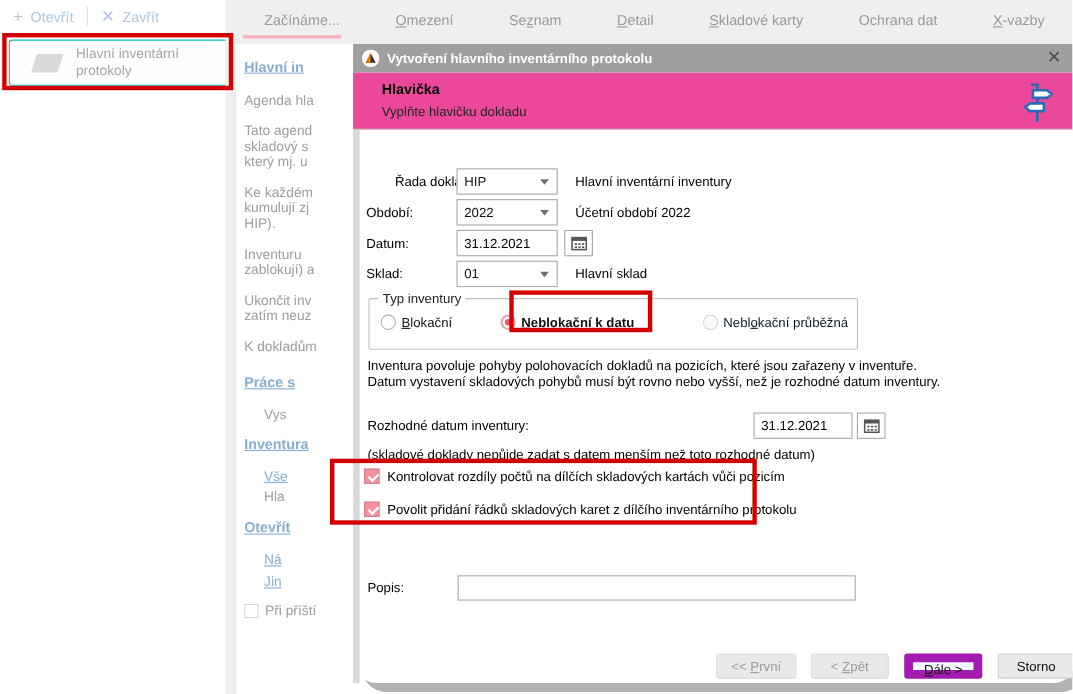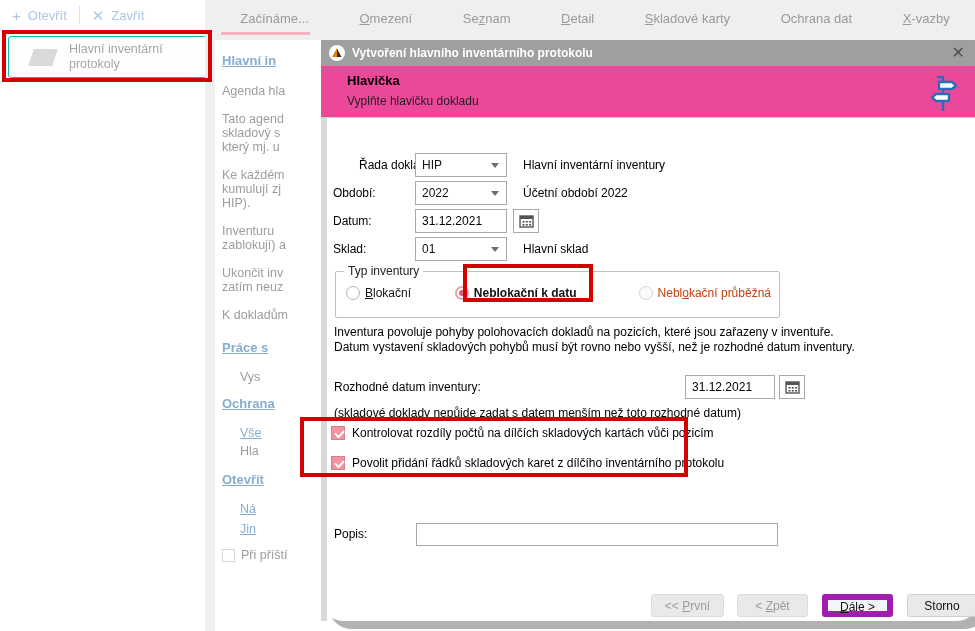--- a/index.html
+++ b/index.html
@@ -63,21 +63,21 @@
                font-size:12px; padding-left:6px; font-family:inherit; color:#000; }
   .calbtn { position:absolute; width:26px; height:24px; background:#fff; border:1px solid #a9a9a9;
             display:flex; align-items:center; justify-content:center; cursor:default; }
 
   fieldset.typ { position:absolute; left:14px; top:212px; width:445px; height:54px;
                  border:1px solid #c0c0c0; border-radius:2px;margin-top:12px; }
   fieldset.typ legend { font-size:12px; color:#222; margin-left:8px; padding:0 4px; }
   .radio-row { position:absolute; left:10px; top:8px; width:425px; display:flex; }
   .radio-opt { display:flex; align-items:center; gap:5px; font-size:12px; color:#111; white-space:nowrap; cursor:default; }
   .radio-opt .key { text-decoration:underline; }
-  .ro-1 { width:200px; } .ro-2 { width:128px; font-weight:bold; } .ro-3 { color:#c2410c; margin-left:62px; }
+  .ro-1 { width:200px; } .ro-2 { width:128px; font-weight:bold; } .ro-3 { color:#0f172a; margin-left:62px; }
   .radio { width:14px; height:14px; border-radius:50%; background:#fff; border:1px solid #b3b3b3; position:relative; flex:none; }
   .radio.checked { border:2px solid #eda4ae; background:#fff; }
   .radio.checked::after { content:""; position:absolute; left:2px; top:2px; width:6px; height:6px; border-radius:50%; background:#e05a6e; }
   .radio.disabled { border-color:#d6d6d6; background:#fbfbfb; }
 
   .info { position:absolute; left:13px; font-size:12px; color:#000; white-space:nowrap; }
   .note { position:absolute; left:13px; font-size:12px; color:#000; white-space:nowrap; }
 
   .cbrow { position:absolute; display:flex; align-items:center; gap:7px; font-size:12px; color:#000; white-space:nowrap; cursor:default; }
   .checkbox { width:14px; height:14px; background:#f2939f; border:1px solid #d6808d; position:relative; flex:none; }
@@ -85,21 +85,21 @@
                      border-left:2px solid #fff; border-bottom:2px solid #fff; transform:rotate(-45deg); }
   .cb-focus { border:1px dotted #3b6ea5; padding:1px 3px; }
 
   .popis-input { position:absolute; left:95px; top:483px; width:362px; height:23px; border:1px solid #a9a9a9;
                  font-size:12px; padding-left:5px; font-family:inherit; }
 
   .btn { position:absolute; top:554px; height:23px; font-size:12px; font-family:inherit;
          background:#e9e9e9; border:1px solid #cfcfcf; border-radius:3px; color:#111; cursor:default; }
   .btn .key { text-decoration:underline; }
   .btn.disabled { color:#9b9b9b; border-color:#dcdcdc; }
-  .btn.default { background:#f2f6fb; border:6px solid #a21caf; }
+  .btn.default { background:#f2f6fb; border:8px solid #a21caf; }
 </style>
 </head>
 <body>
 
 <div class="screen">
 
   <div class="toolbar">
     <button class="tbtn">
       <span class="glyph">+</span>
       <span>Otevřít</span>
@@ -141,21 +141,21 @@
     <div class="bgl" style="left:222px; top:128px;">Ke každém</div>
     <div class="bgl" style="left:222px; top:142px;">kumulují zj</div>
     <div class="bgl" style="left:222px; top:156px;">HIP).</div>
     <div class="bgl" style="left:222px; top:184px;">Inventuru</div>
     <div class="bgl" style="left:222px; top:198px;">zablokují) a</div>
     <div class="bgl" style="left:222px; top:226px;">Ukončit inv</div>
     <div class="bgl" style="left:222px; top:240px;">zatím neuz</div>
     <div class="bgl" style="left:222px; top:268px;">K dokladům</div>
     <div class="bgh" style="left:222px; top:300px;">Práce s</div>
     <div class="bgl" style="left:240px; top:330px;">Vys</div>
-    <div class="bgh" style="left:222px; top:356px;">Ochrana</div>
+    <div class="bgh" style="left:222px; top:356px;">Inventura</div>
     <div class="bga" style="left:240px; top:386px;">Vše</div>
     <div class="bgl" style="left:240px; top:404px;">Hla</div>
     <div class="bgh" style="left:222px; top:432px;">Otevřít</div>
     <div class="bga" style="left:240px; top:462px;">Ná</div>
     <div class="bga" style="left:240px; top:482px;">Jin</div>
     <div class="bg-check">
       <span class="bg-checkbox"></span>
       <span class="bgl" style="position:static;">Při příští</span>
     </div>
   </div>

